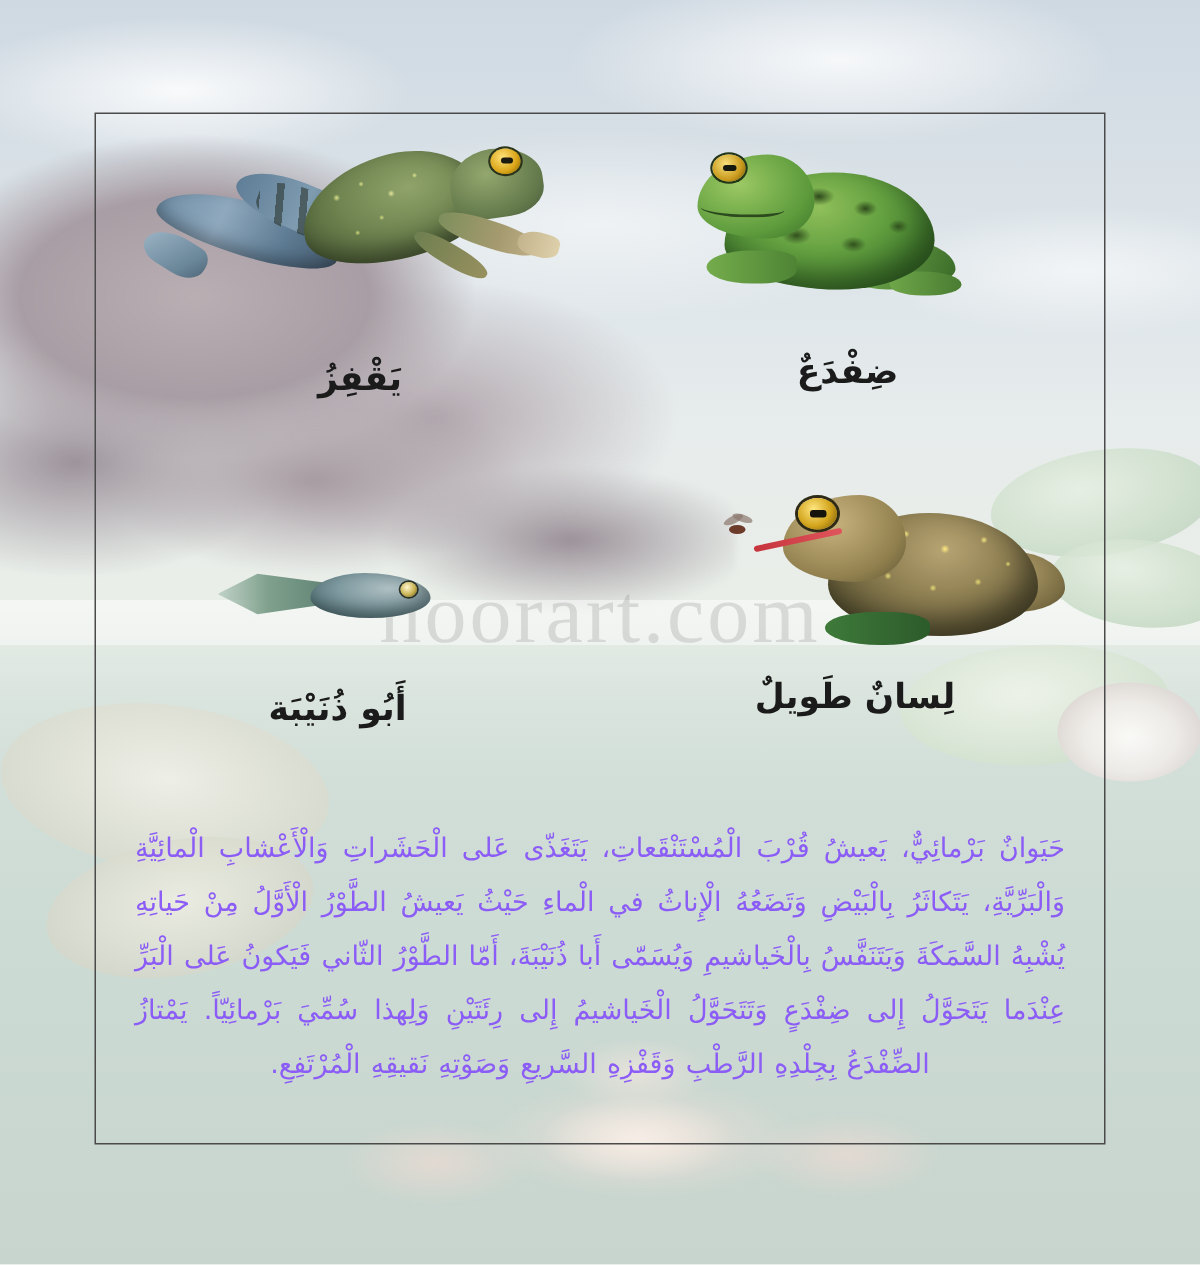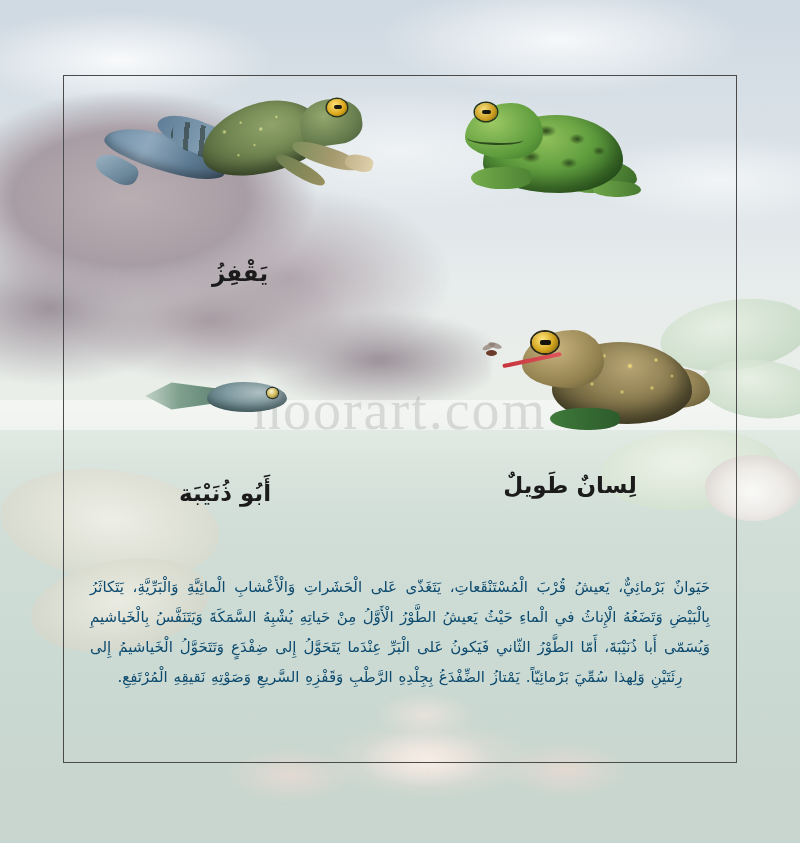--- a/index.html
+++ b/index.html
@@ -382,21 +382,20 @@
   
   .caption {
     position: absolute;
     font-family: "DejaVu Sans", sans-serif;
     font-size: 23px;
     font-weight: 700;
     color: #1b1b1b;
     direction: rtl;
     text-align: center;
     white-space: nowrap;
-    margin-top: 20px;
   }
   .cap-jump   { left: 150px; top: 240px; width: 180px; }
   .cap-frog   { left: 490px; top: 235px; width: 150px; }
   .cap-tad    { left: 110px; top: 460px; width: 230px; }
   .cap-tongue { left: 440px; top: 452px; width: 260px; }
 
   
   .text-block {
     position: absolute;
     left: 90px;
@@ -408,26 +407,25 @@
   }
   .text-title {
     font-size: 19px;
     font-weight: 700;
     color: #111;
     text-align: right;
     margin-bottom: 8px;
     font-family: "DejaVu Sans", sans-serif;
   }
   .text-body {
-    font-size: 15px;
+    font-size: 18px;
     line-height: 2.0;
-    color: #0c4a6e;
+    color: #8b5cf6;
     font-family: "DejaVu Sans", sans-serif;
     word-spacing: 1px;
-    margin-top: 24px;
   }
 </style>
 </head>
 <body>
 
 <div id="page">
 
   <div class="bg-sky"></div>
   <div class="bg-clouds"></div>
   <div class="bg-rock"></div>
@@ -486,20 +484,21 @@
     <div class="eye"></div>
   </div>
 
   <div class="fig tadpole">
     <div class="tail"></div>
     <div class="body"></div>
     <div class="eye"></div>
   </div>
 
   <div class="caption cap-jump">يَقْفِزُ</div>
+  <div class="caption cap-frog">ضِفْدَعٌ</div>
   <div class="caption cap-tongue">لِسانٌ طَويلٌ</div>
   <div class="caption cap-tad">أَبُو ذُنَيْبَة</div>
 
   <div class="text-block">
     <div class="text-body">حَيَوانٌ بَرْمائِيٌّ، يَعيشُ قُرْبَ الْمُسْتَنْقَعاتِ، يَتَغَذّى عَلى الْحَشَراتِ وَالْأَعْشابِ الْمائِيَّةِ وَالْبَرِّيَّةِ، يَتَكاثَرُ بِالْبَيْضِ وَتَضَعُهُ الْإِناثُ في الْماءِ حَيْثُ يَعيشُ الطَّوْرُ الْأَوَّلُ مِنْ حَياتِهِ يُشْبِهُ السَّمَكَةَ وَيَتَنَفَّسُ بِالْخَياشيمِ وَيُسَمّى أَبا ذُنَيْبَةَ، أَمّا الطَّوْرُ الثّاني فَيَكونُ عَلى الْبَرِّ عِنْدَما يَتَحَوَّلُ إِلى ضِفْدَعٍ وَتَتَحَوَّلُ الْخَياشيمُ إِلى رِئَتَيْنِ وَلِهذا سُمِّيَ بَرْمائِيّاً. يَمْتازُ الضِّفْدَعُ بِجِلْدِهِ الرَّطْبِ وَقَفْزِهِ السَّريعِ وَصَوْتِهِ نَقيقِهِ الْمُرْتَفِعِ.</div>
   </div>
 
 </div>
 
 </body></html>

